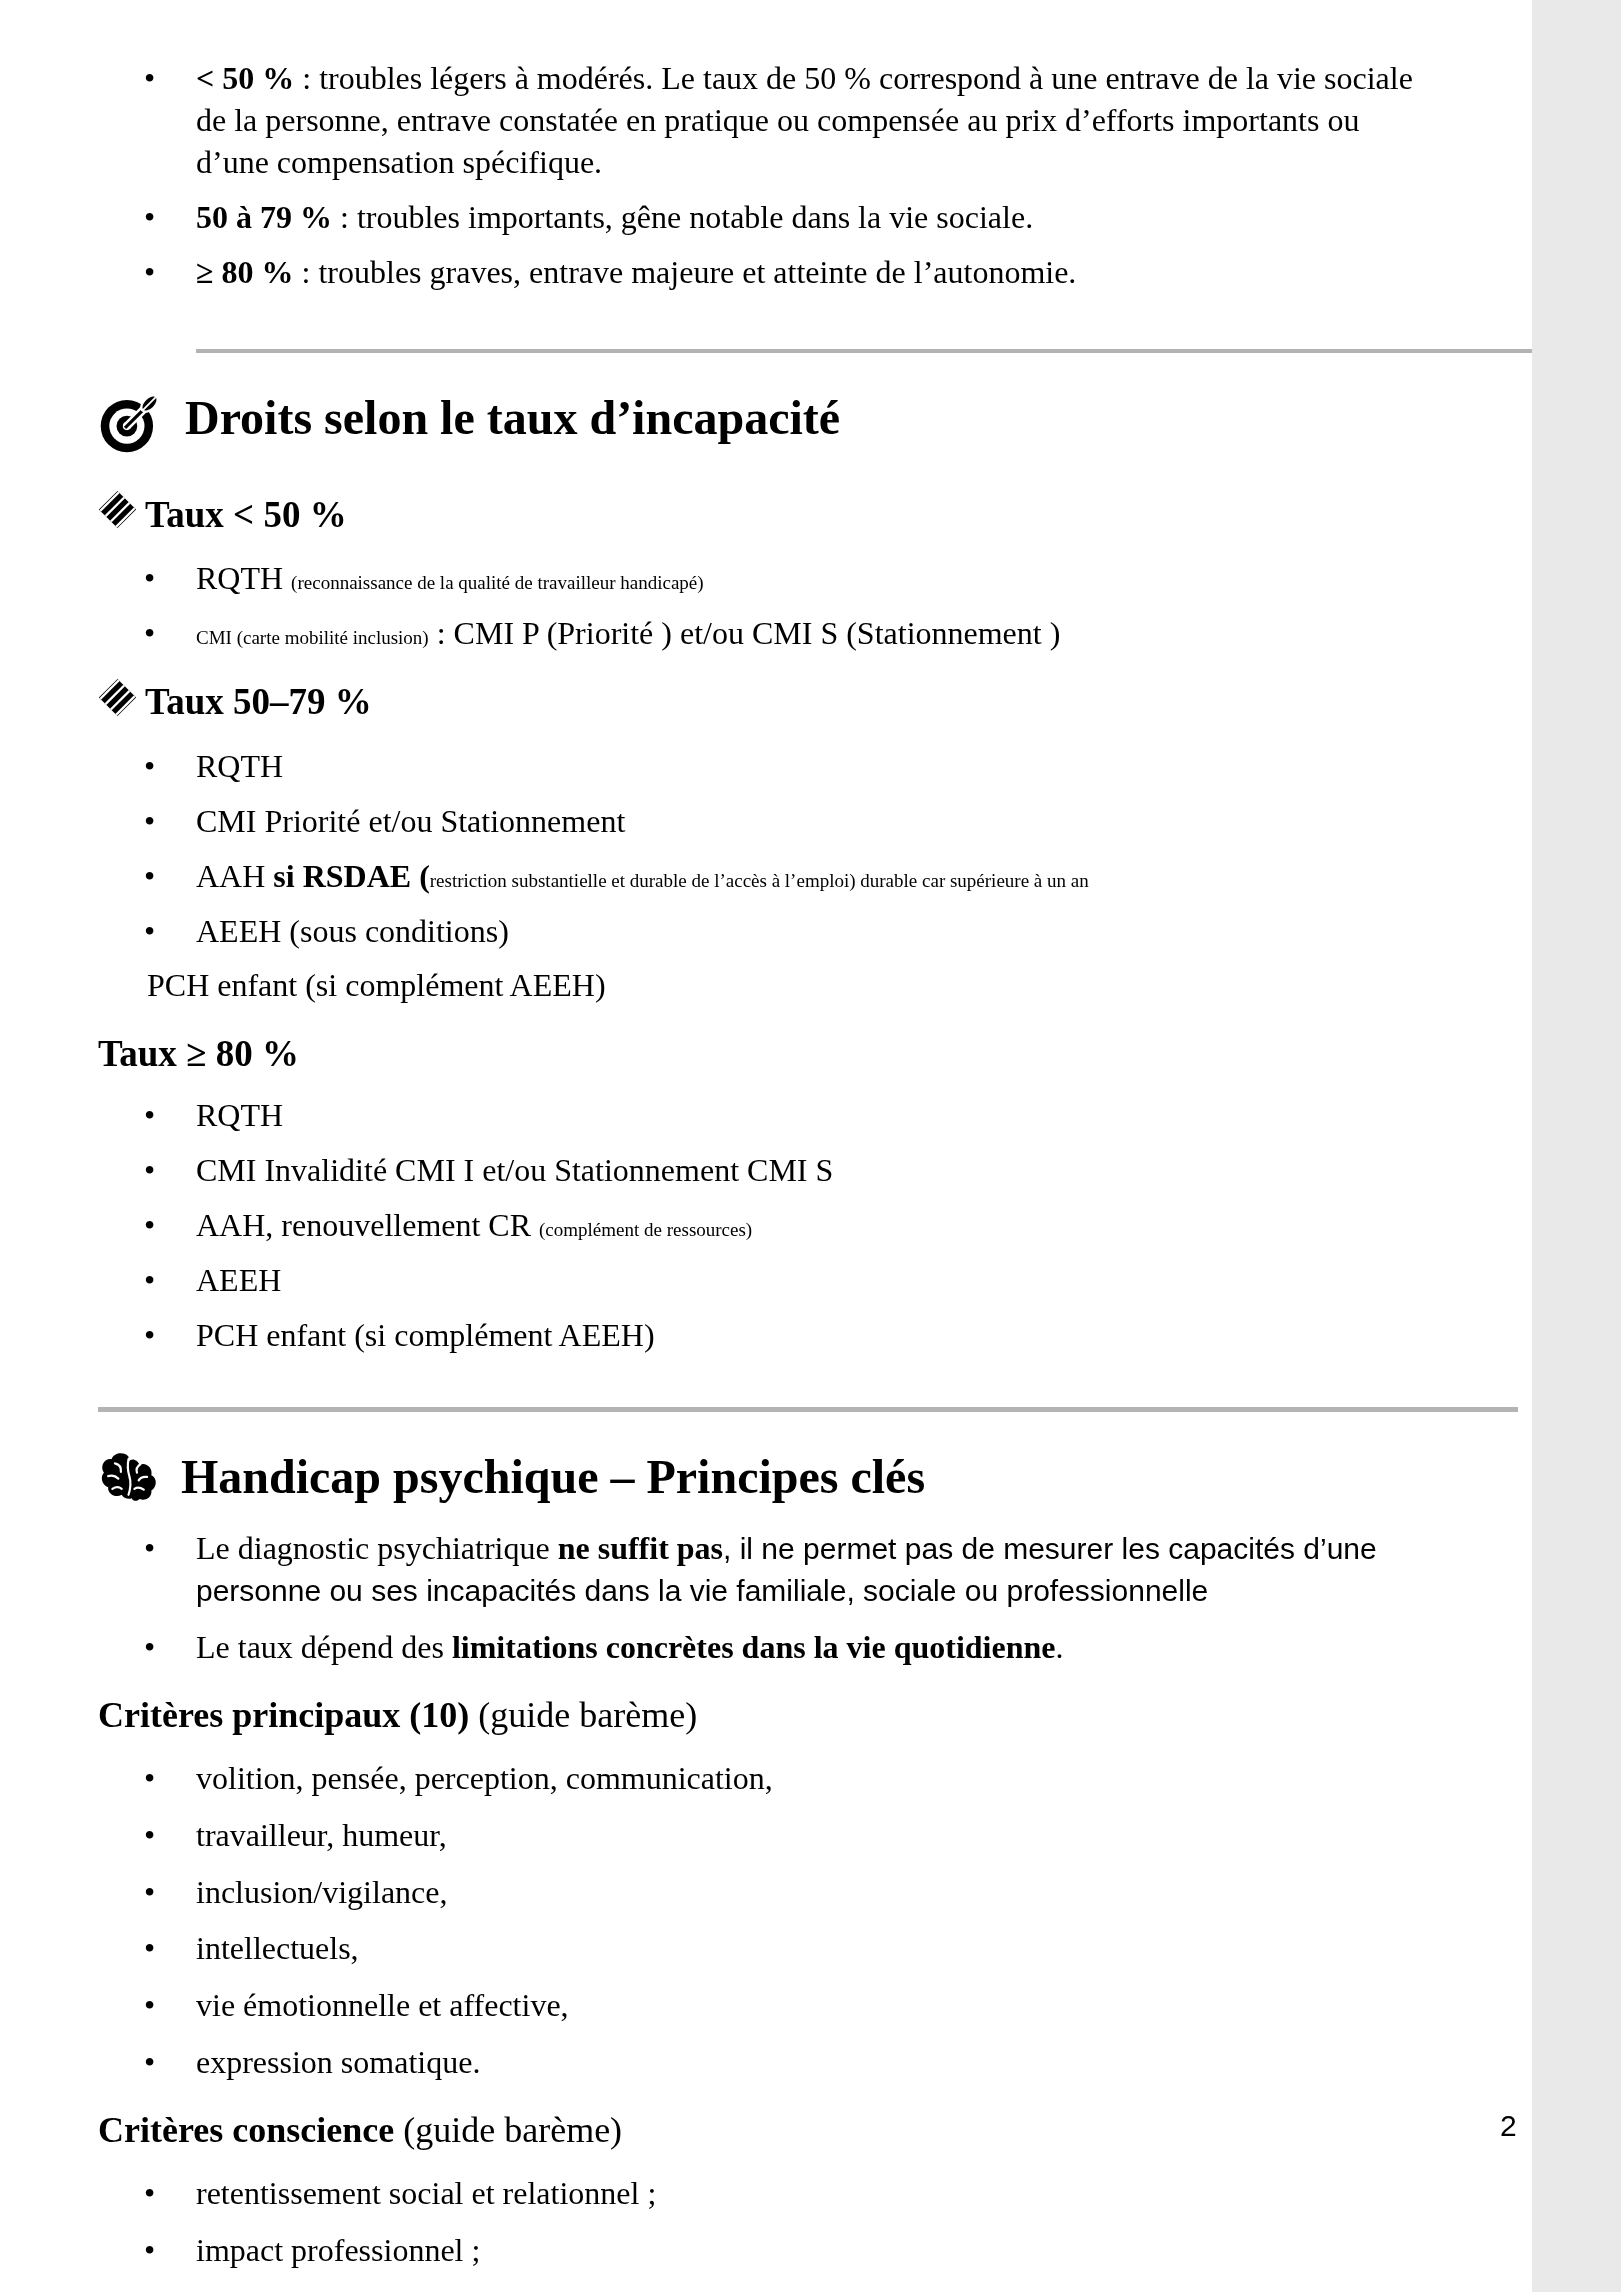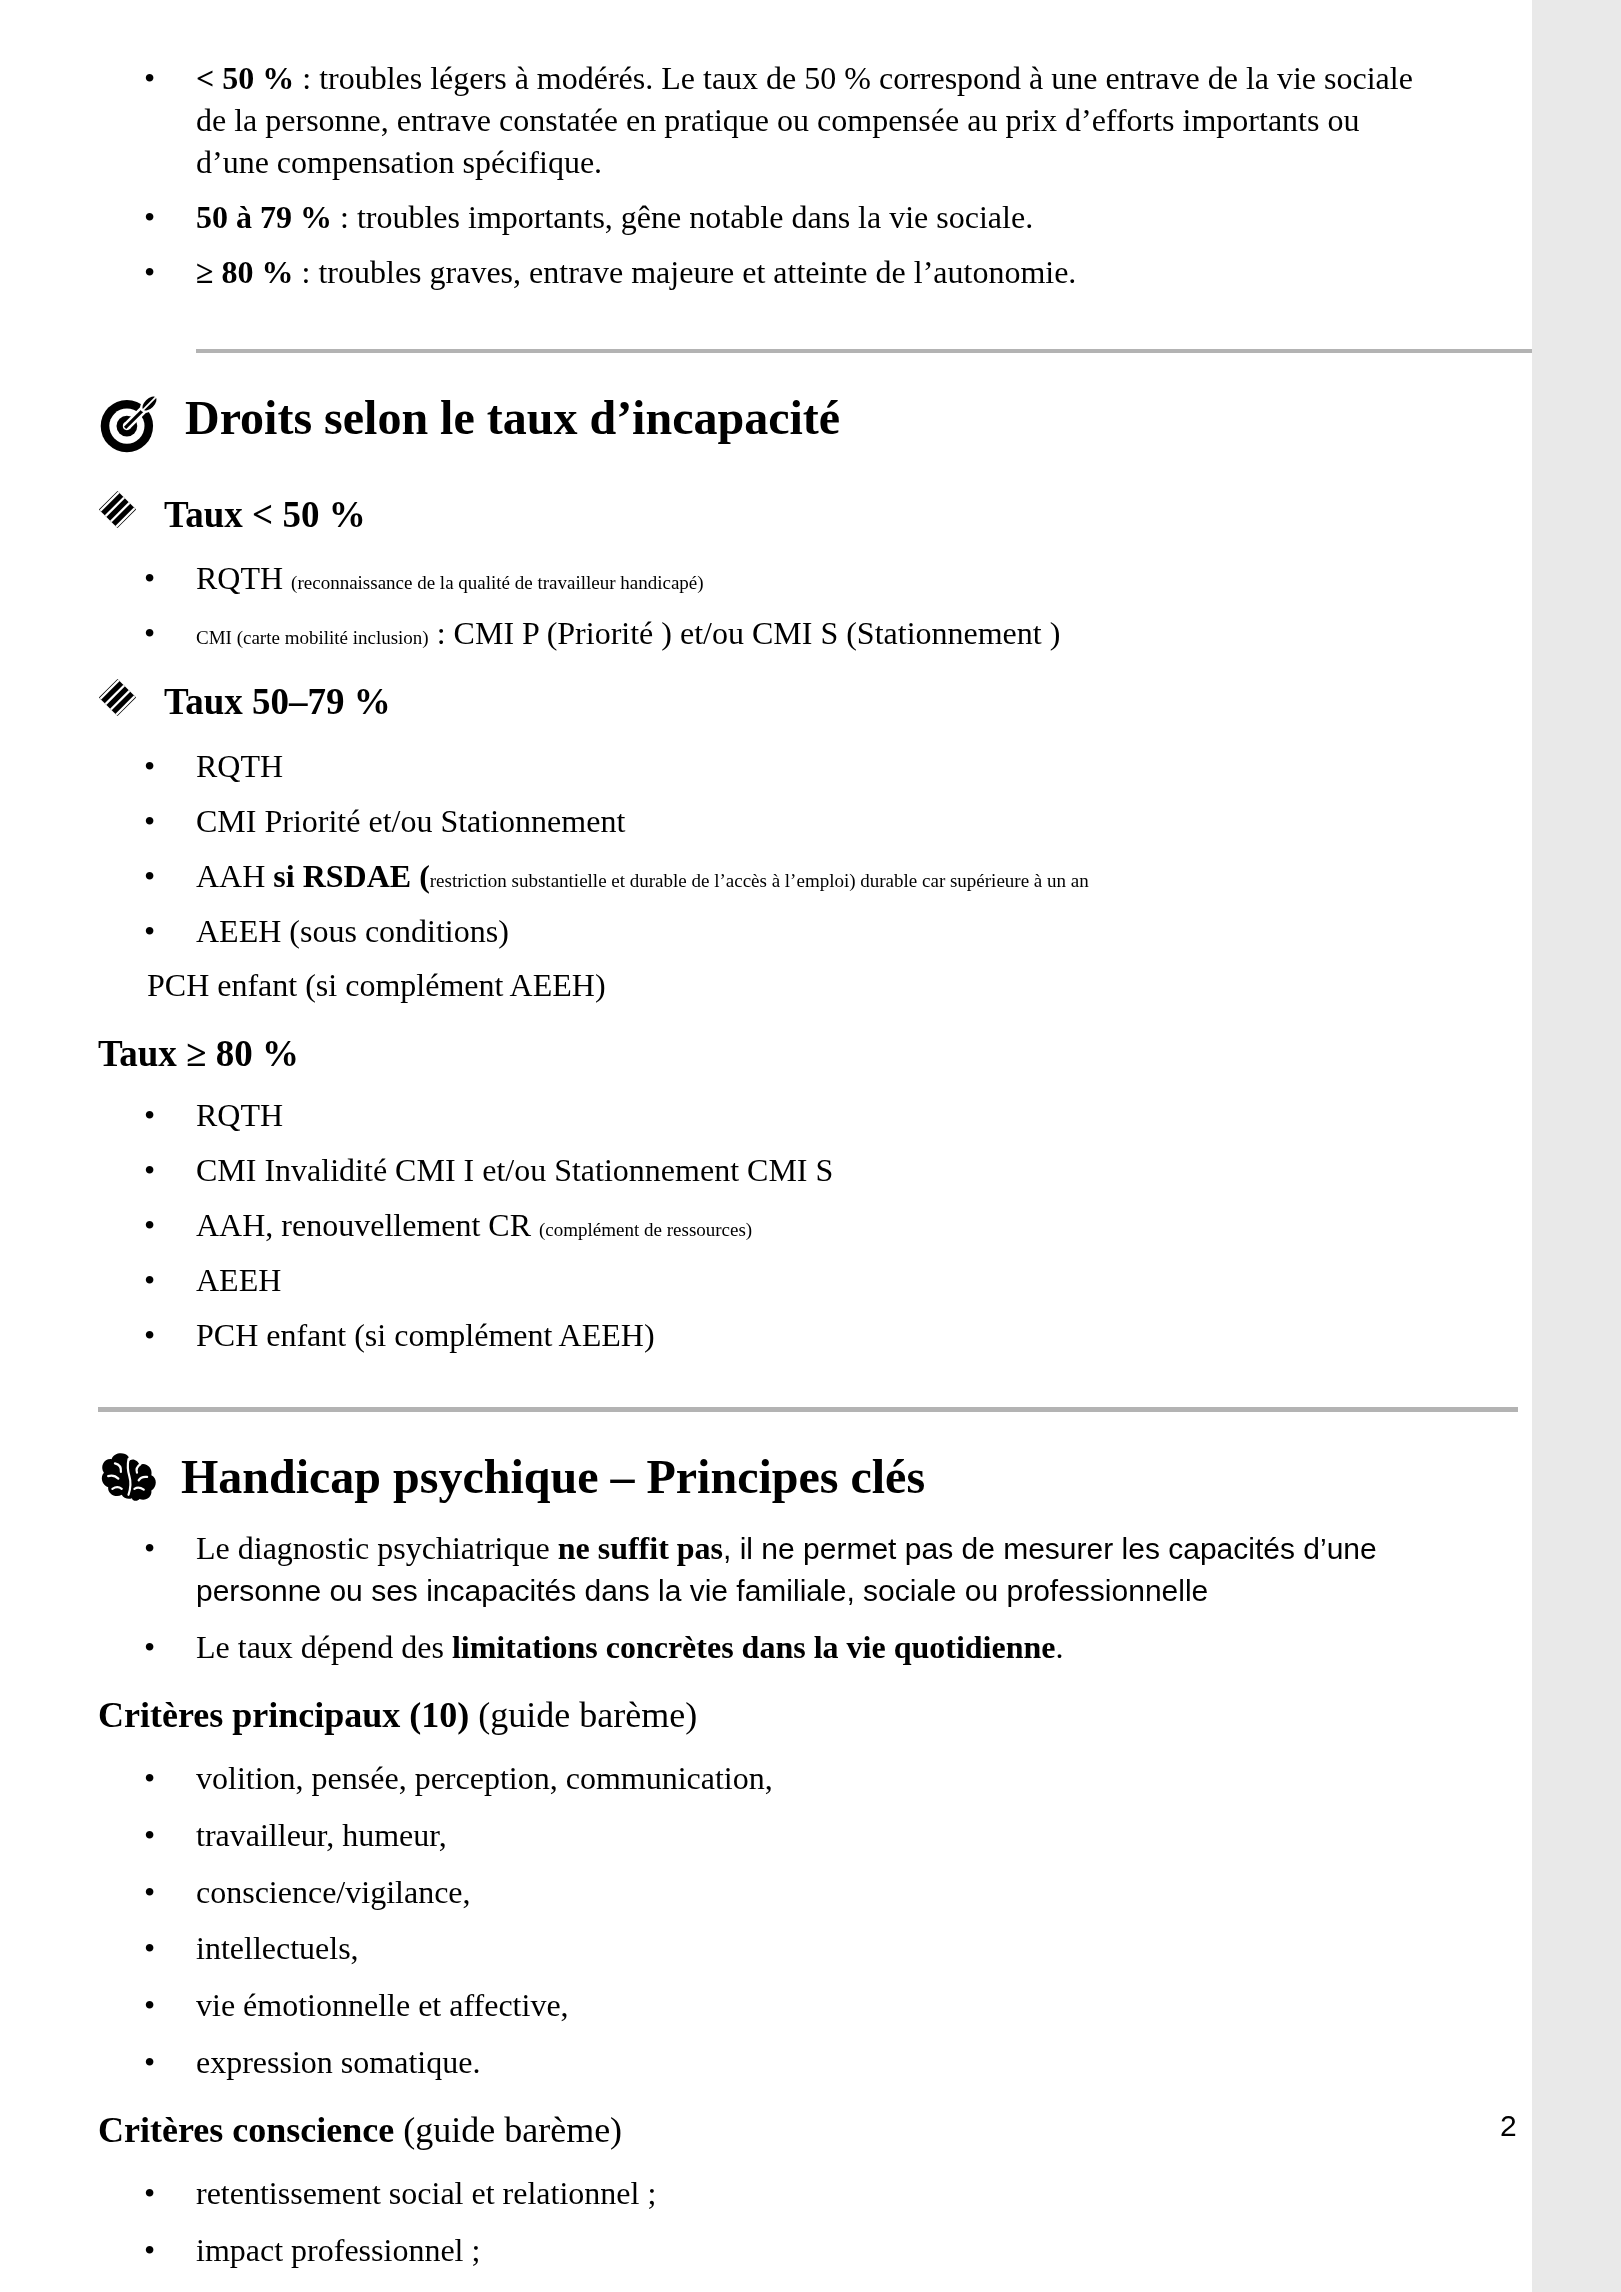--- a/index.html
+++ b/index.html
@@ -38,21 +38,21 @@
   .rule-1{margin:55px -98px 0 98px;}
   .rule-2{margin:51px -84px 0 0;}
 
   
   .h1{
     display:flex;align-items:flex-start;gap:22px;
     font-size:48px;font-weight:bold;line-height:1.15;
     margin:37px 0 5.9px 0;
   }
   .h2{
-    display:flex;align-items:center;gap:27px;
+    display:flex;align-items:center;gap:8px;
     font-size:37px;font-weight:bold;line-height:1.2;
     margin:23.5px 0 17.6px 0;
   }
   .h3{
     font-size:36px;line-height:1.2;
     margin:25.5px 0 19.6px 0;
   }
   .icon{flex:0 0 auto;display:inline-block;}
 
   .pch-line{margin:9.8px 0 25.5px 49px;}
@@ -217,21 +217,21 @@
         <span>Le taux dépend des </span><span class="bold">limitations concrètes dans la vie quotidienne</span><span>.</span>
       </li>
     </ul>
 
     <div class="h3">
       <span class="bold">Critères principaux (10)</span><span> (guide barème)</span>
     </div>
     <ul class="ul">
       <li class="li"><span>volition, pensée, perception, communication,</span></li>
       <li class="li"><span>travailleur, humeur,</span></li>
-      <li class="li"><span>conscience/vigilance,</span></li>
+      <li class="li"><span>inclusion/vigilance,</span></li>
       <li class="li"><span>intellectuels,</span></li>
       <li class="li"><span>vie émotionnelle et affective,</span></li>
       <li class="li"><span>expression somatique.</span></li>
     </ul>
 
     <div class="h3">
       <span class="bold">Critères conscience</span><span> (guide barème)</span>
     </div>
     <ul class="ul">
       <li class="li"><span>retentissement social et relationnel ;</span></li>

